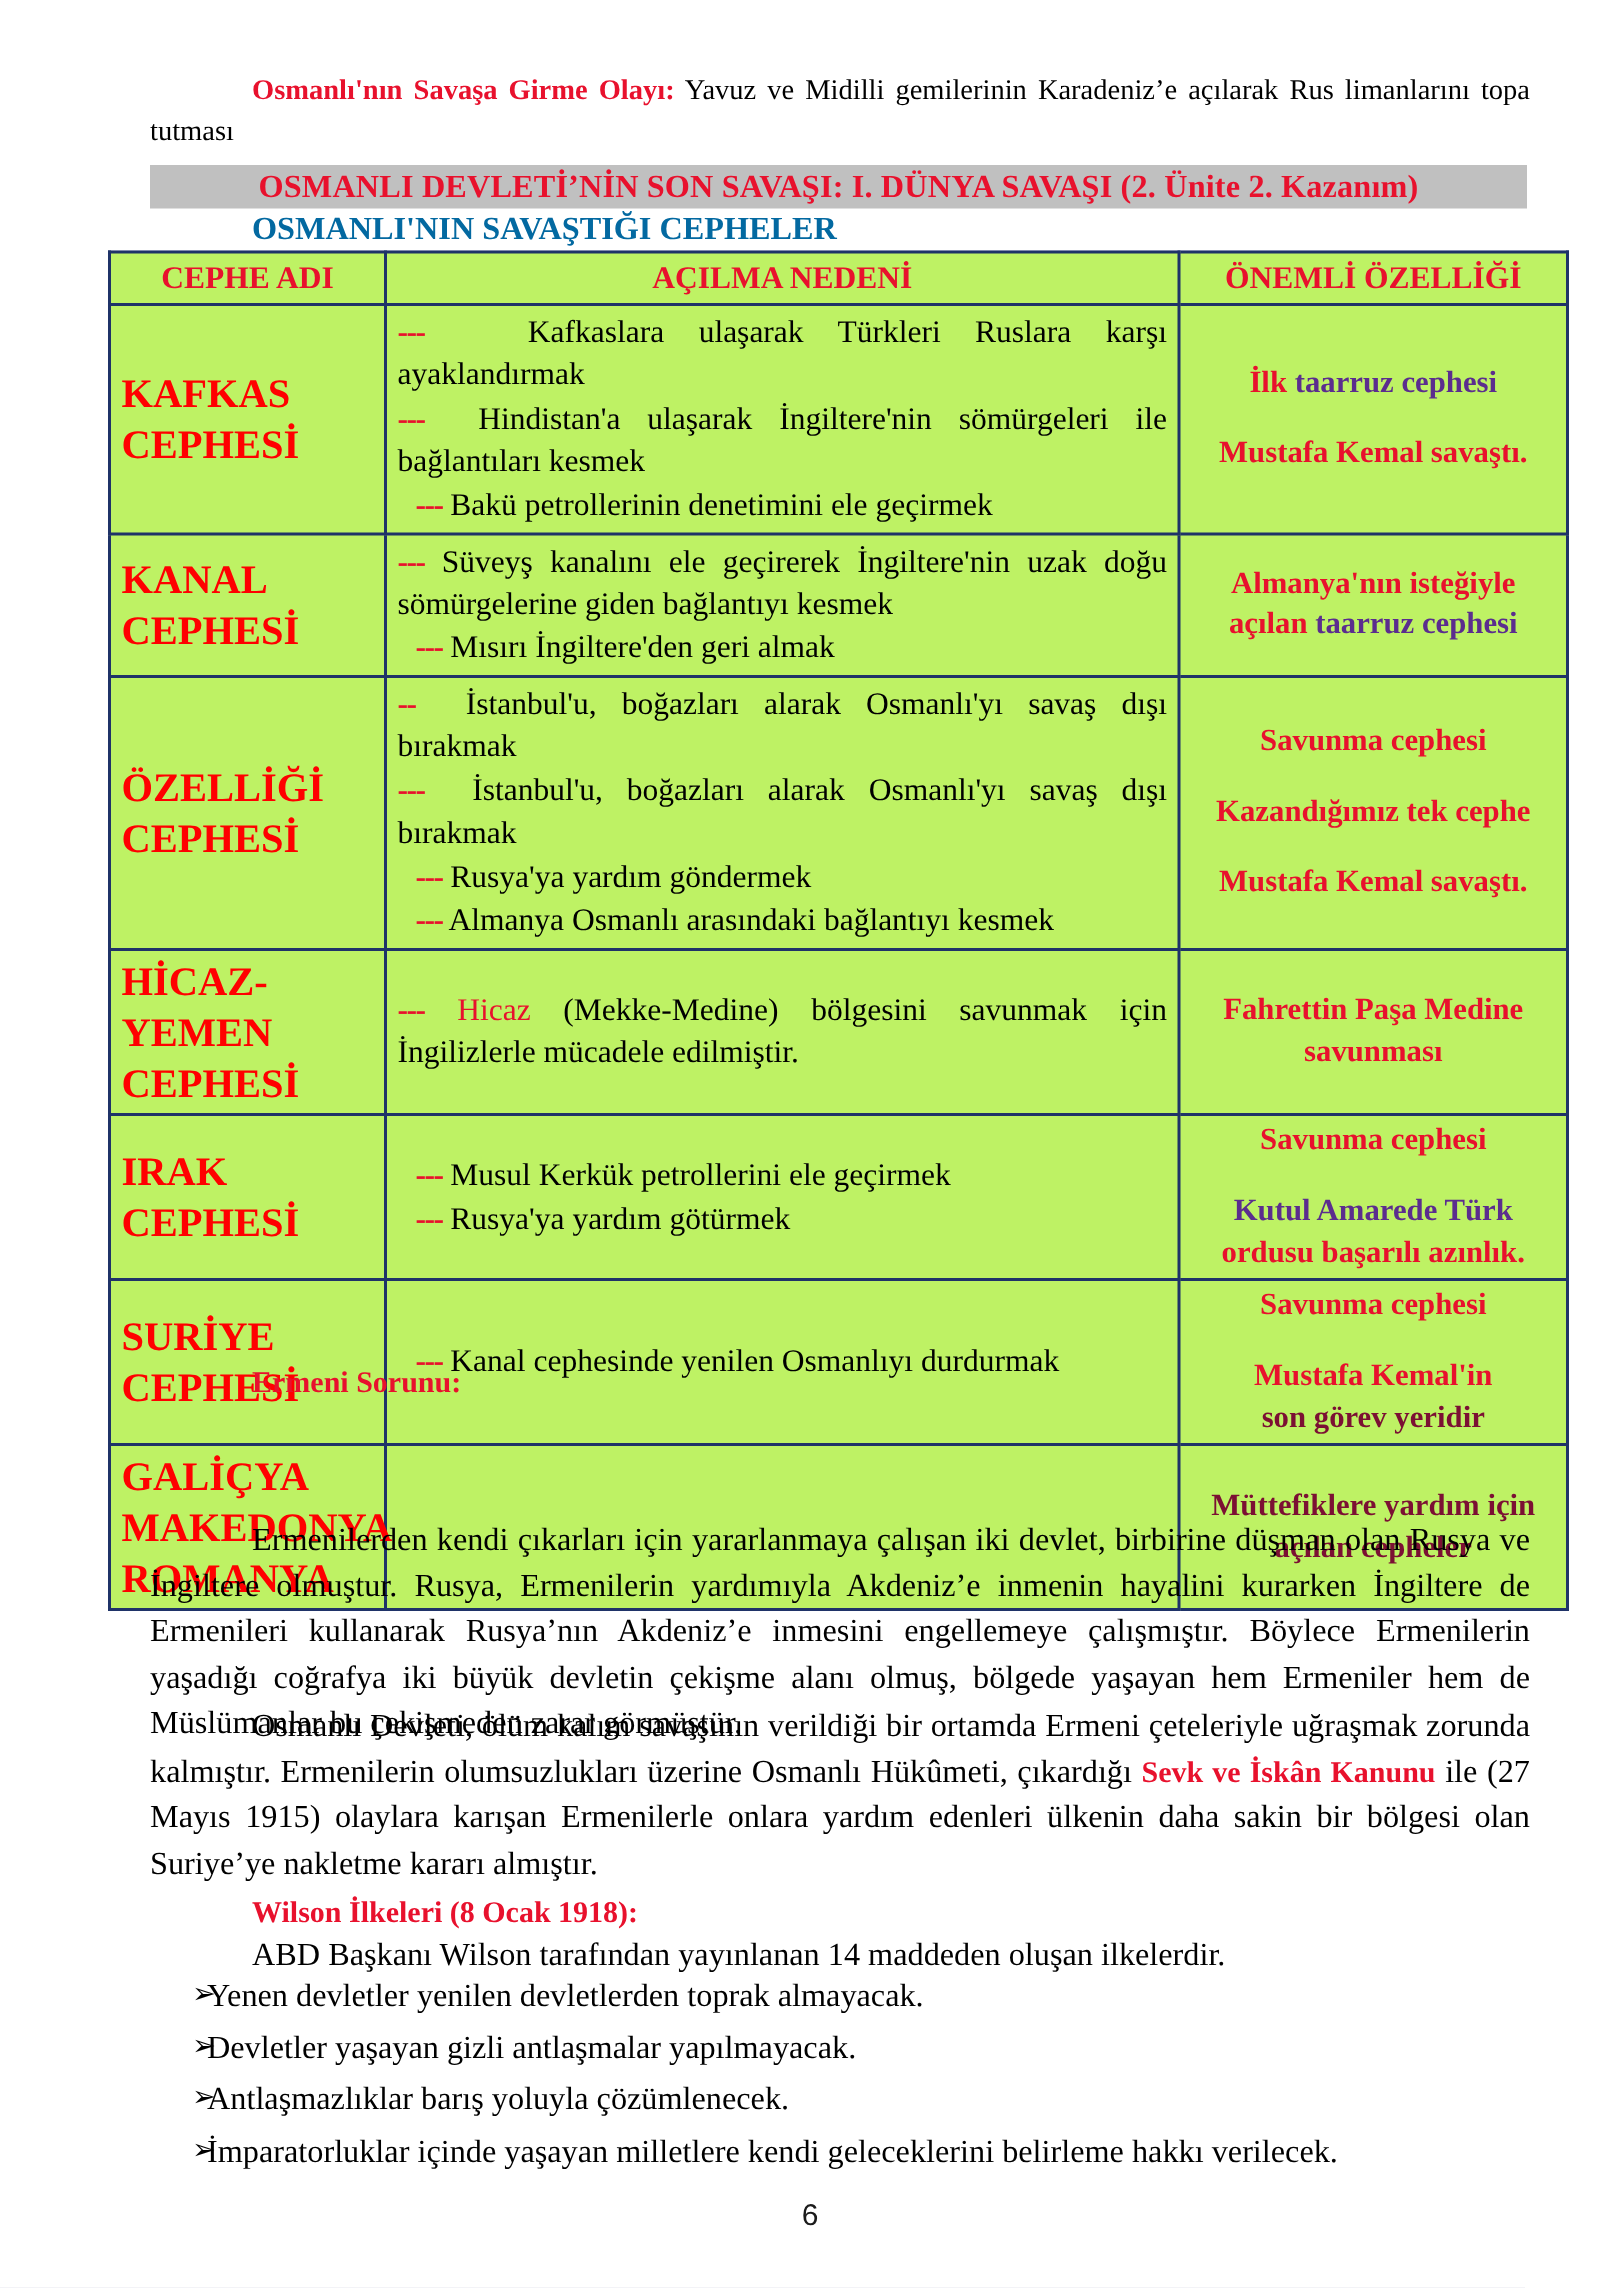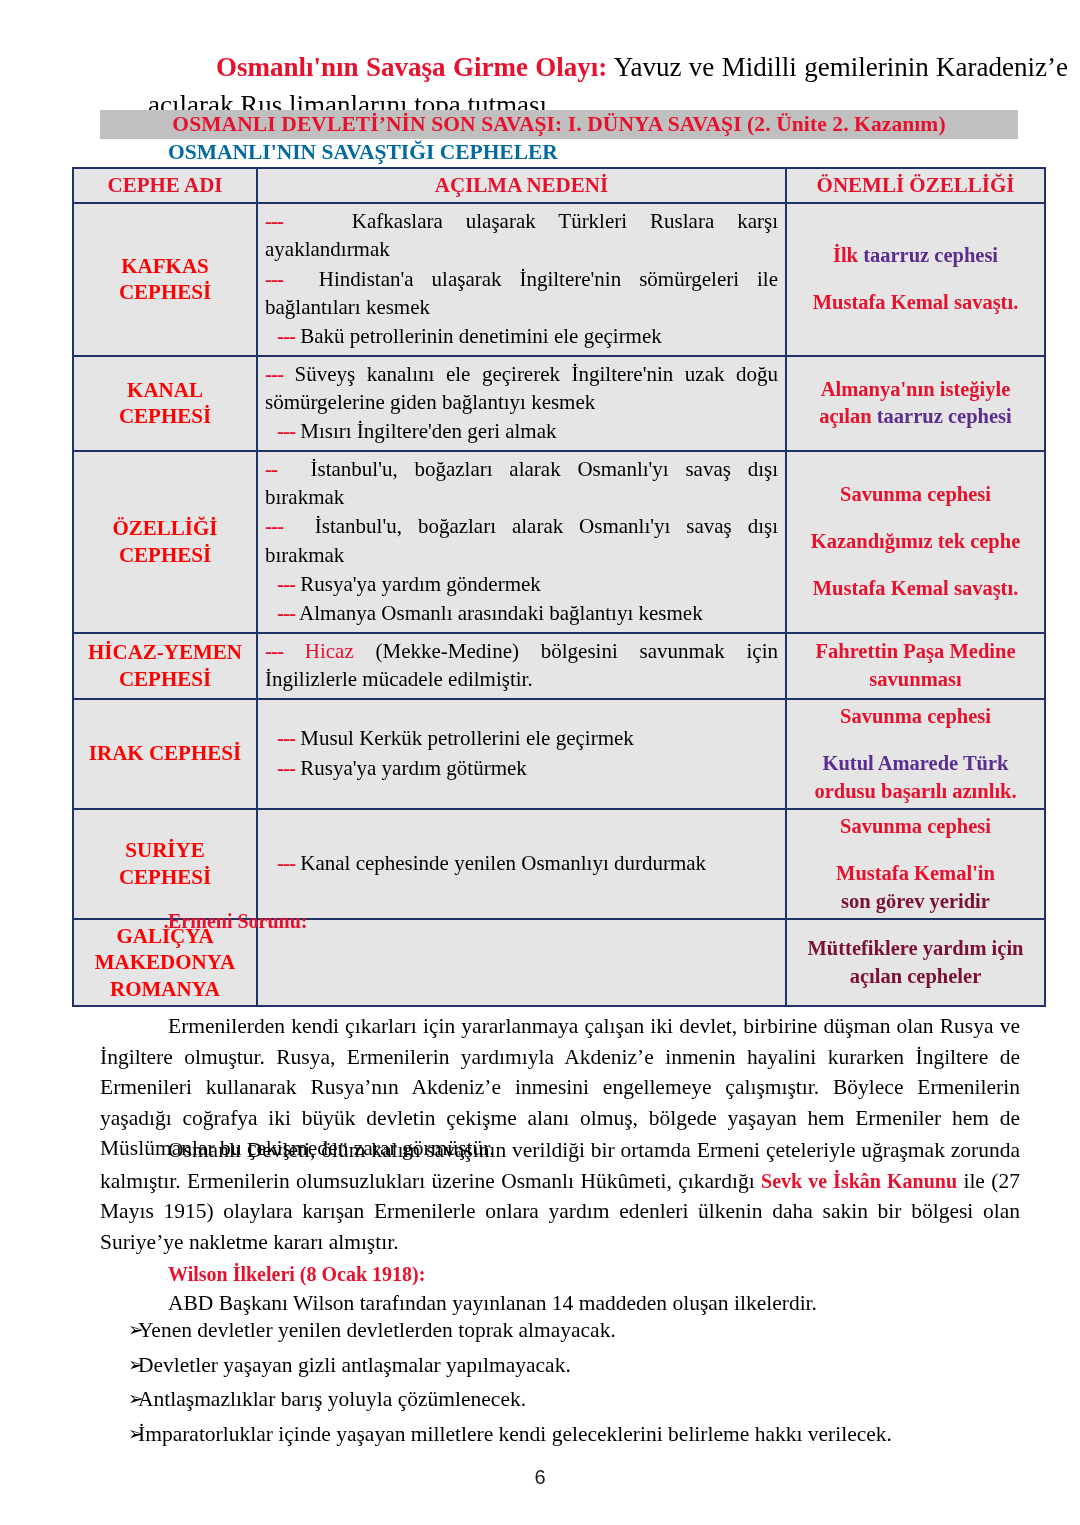--- a/index.html
+++ b/index.html
@@ -22,25 +22,24 @@
     padding: 0;
     box-sizing: border-box;
   }
 
   
   .intro {
     position: absolute;
     left: 100px;
     top: 48px;
     width: 920px;
-    font-size: 27px;
+    font-size: 19px;
     line-height: 1.42;
     text-align: justify;
     text-indent: 68px;
-    margin-left: 48px;
   }
   .intro .lead {
     color: #e8112d;
     font-weight: bold;
   }
 
   
   .banner {
     position: absolute;
     left: 100px;
@@ -80,41 +79,41 @@
     width: 972px;
   }
   table.cephe {
     border-collapse: collapse;
     width: 972px;
     table-layout: fixed;
     background: #ccccdf;
   }
   table.cephe th, table.cephe td {
     border: 2.5px solid #1f3368;
-    background: #e5e5e5;
+    background: #bef264;
     vertical-align: middle;
     padding: 3px 7px;
     box-sizing: border-box;
   }
   table.cephe th {
     text-align: center;
     color: #e8112d;
     font-weight: bold;
     font-size: 21px;
     padding: 4px 4px;
   }
   col.c1 { width: 184px; }
   col.c2 { width: 529px; }
   col.c3 { width: 259px; }
 
   td.name {
-    text-align: center;
+    text-align: left;
     color: #ff0000;
     font-weight: bold;
-    font-size: 21px;
+    font-size: 27px;
     line-height: 1.26;
     margin-top: 27px;
   }
   td.reason {
     font-size: 21px;
     line-height: 1.35;
     text-align: justify;
     color: #000000;
     padding: 5px 8px 6px 8px;
   }

